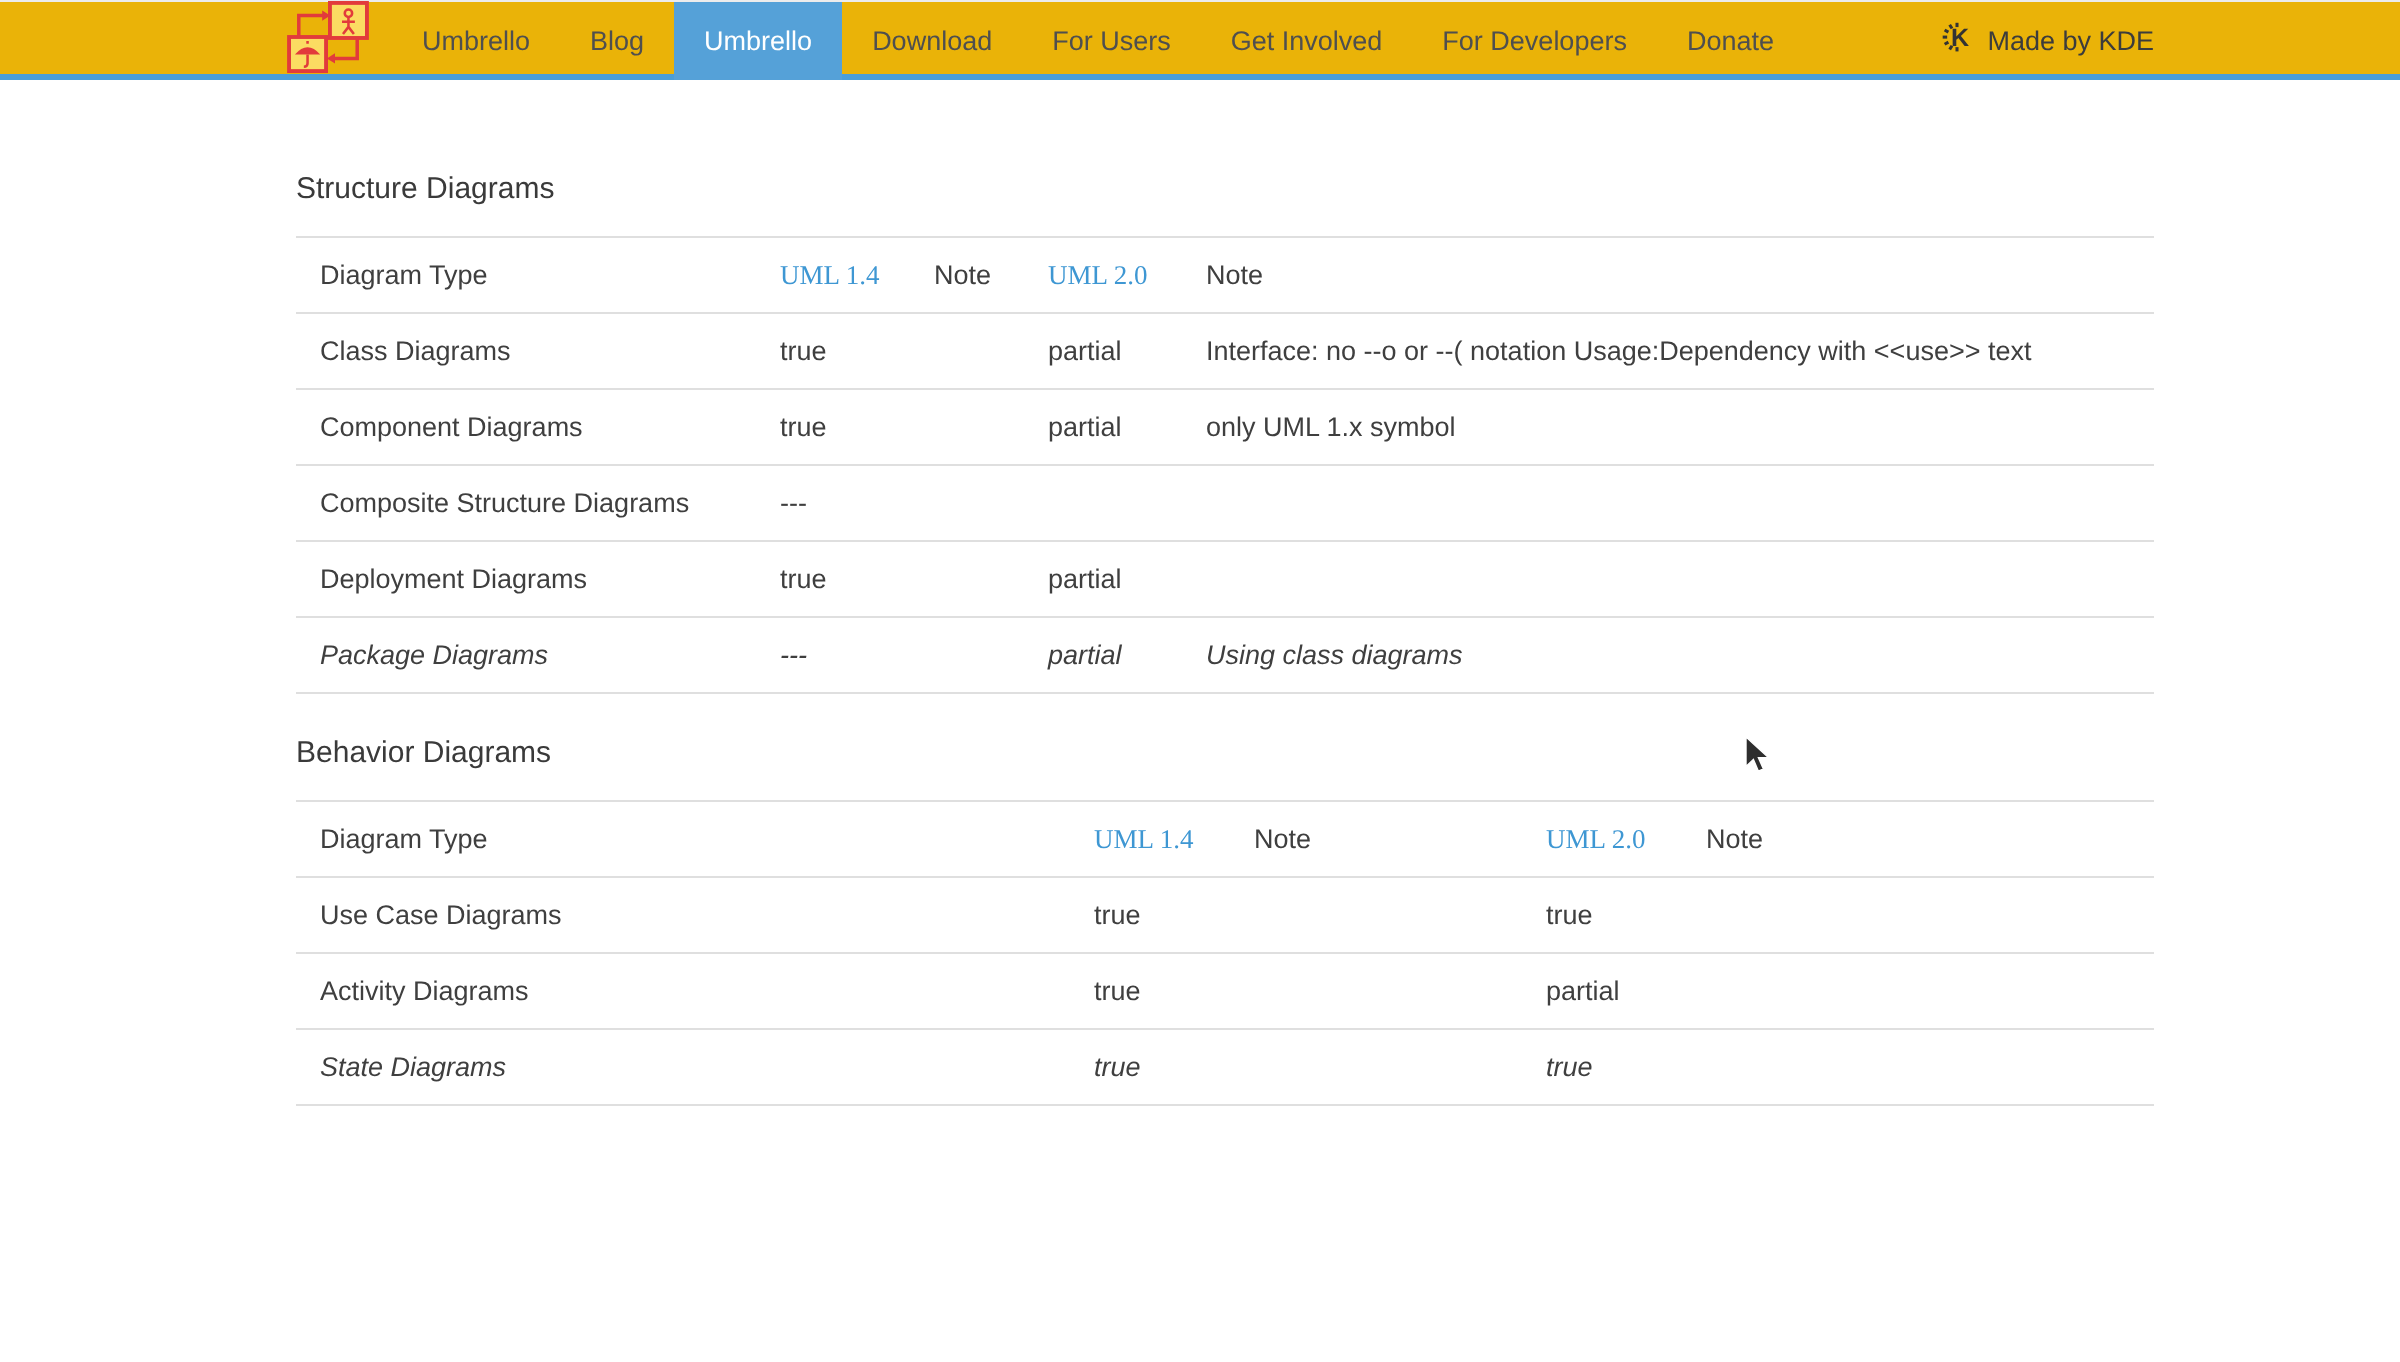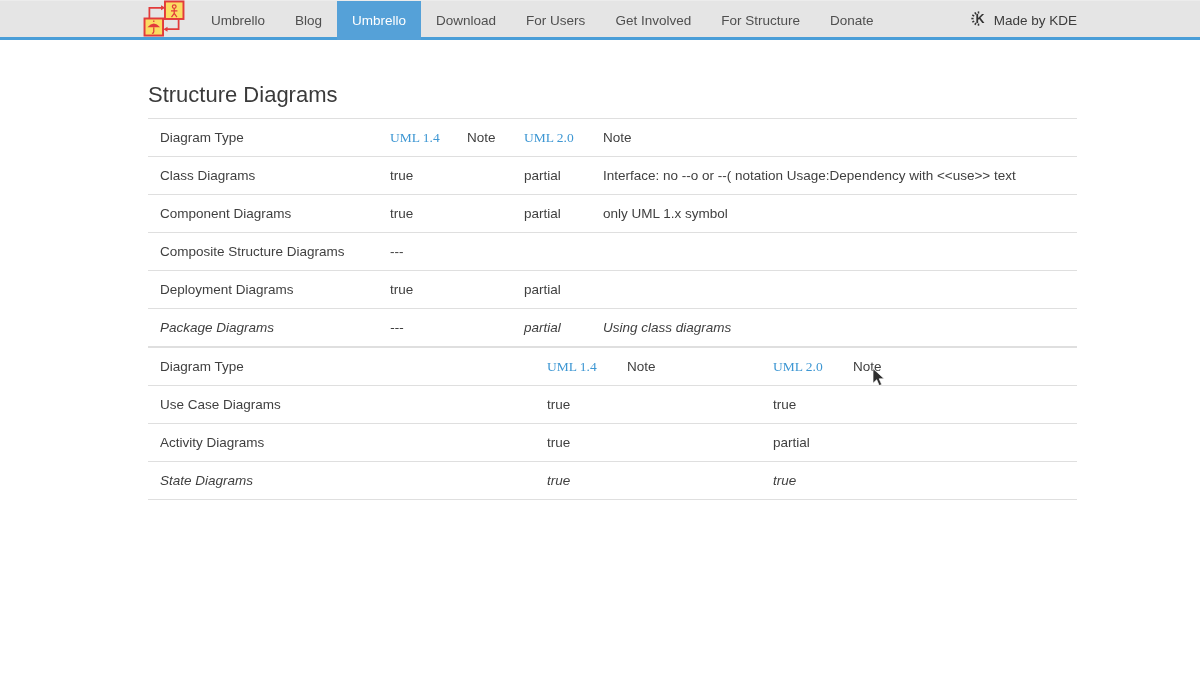--- a/index.html
+++ b/index.html
@@ -4,21 +4,21 @@
 <style>
   * { box-sizing: border-box; }
   html, body { margin: 0; padding: 0; }
   body {
     width: 1200px; height: 681px; overflow: hidden; background: #ffffff;
     font-family: "Liberation Sans", "DejaVu Sans", sans-serif;
     color: #3f3f3f; position: relative;
   }
   
   .nav {
-    height: 40px; background: #e5e5e5;
+    height: 40px; background: #eab308;
     border-top: 1px solid #ececec;
     border-bottom: 3px solid #4a9ed8;
   }
   .nav-inner {
     height: 39px; margin: 0 123px 0 142px;
     display: flex; align-items: stretch;
   }
   .logo-link { display: flex; align-items: center; margin-right: 10px; text-decoration: none; }
   .nav-links { display: flex; align-items: stretch; }
   .nav-links a {
@@ -27,21 +27,21 @@
     white-space: nowrap;
   }
   .nav-links a.active { background: #55a1d8; color: #ffffff; }
   .made-by {
     margin-left: auto; display: flex; align-items: center; gap: 7px;
     font-size: 13.5px; color: #3c3c3c; cursor: pointer; white-space: nowrap;
   }
   
   main { margin: 0 123px 0 148px; }
   h2.section-title {
-    font-size: 22px; line-height: 19px; font-weight: 500; color: #3a3a3a;
+    font-size: 15px; line-height: 19px; font-weight: 500; color: #3a3a3a;
     margin: 20px 0 14px 0;
   }
   section:first-of-type h2.section-title { margin-top: 45px; }
   table.features {
     width: 100%; border-collapse: collapse; table-layout: fixed;
     font-size: 13.5px; color: #3f3f3f;
   }
   table.features td {
     height: 38px; padding: 0 12px; vertical-align: middle;
     border-top: 1px solid #dfdfdf;
@@ -76,21 +76,21 @@
         </svg>
       </span>
     </a>
     <nav class="nav-links">
       <a>Umbrello</a>
       <a>Blog</a>
       <a class="active">Umbrello</a>
       <a>Download</a>
       <a>For Users</a>
       <a>Get Involved</a>
-      <a>For Structure</a>
+      <a>For Developers</a>
       <a>Donate</a>
     </nav>
     <div class="made-by">
       <span>
         <svg width="17" height="18" viewBox="0 0 19 19">
           <line x1="9.5" y1="3.4" x2="9.5" y2="1" stroke="#333" stroke-width="1.7"></line>
           <line x1="6.7" y1="4.2" x2="5.4" y2="2.1" stroke="#333" stroke-width="1.7"></line>
           <line x1="4.7" y1="6.2" x2="2.6" y2="5" stroke="#333" stroke-width="1.7"></line>
           <line x1="4" y1="9" x2="1.5" y2="9" stroke="#333" stroke-width="1.7"></line>
           <line x1="4.7" y1="11.8" x2="2.6" y2="13" stroke="#333" stroke-width="1.7"></line>
@@ -157,20 +157,21 @@
         <td>---</td>
         <td></td>
         <td>partial</td>
         <td>Using class diagrams</td>
       </tr>
     </tbody>
       </table>
   </section>
 
   <section>
+    <h2 class="section-title">Behavior Diagrams</h2>
     <table class="features">
       <colgroup>
         <col style="width:387px">
           <col style="width:80px">
           <col style="width:146px">
           <col style="width:80px">
           <col>
       </colgroup>
       <tbody>
           <tr>

